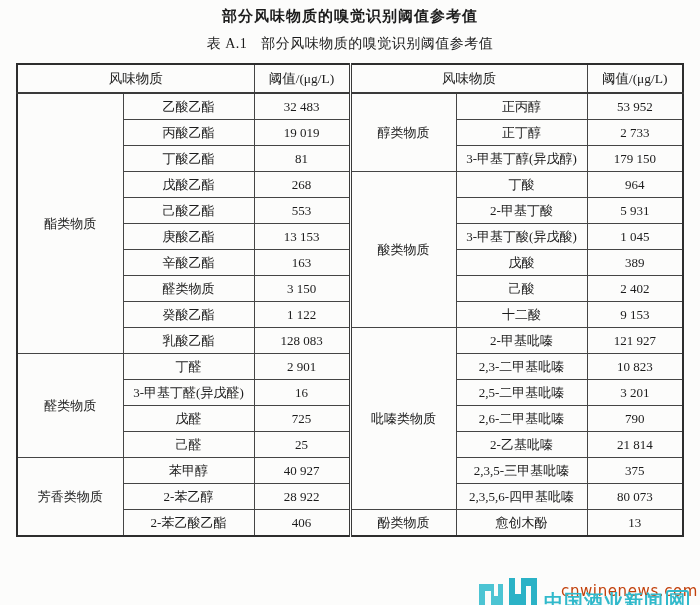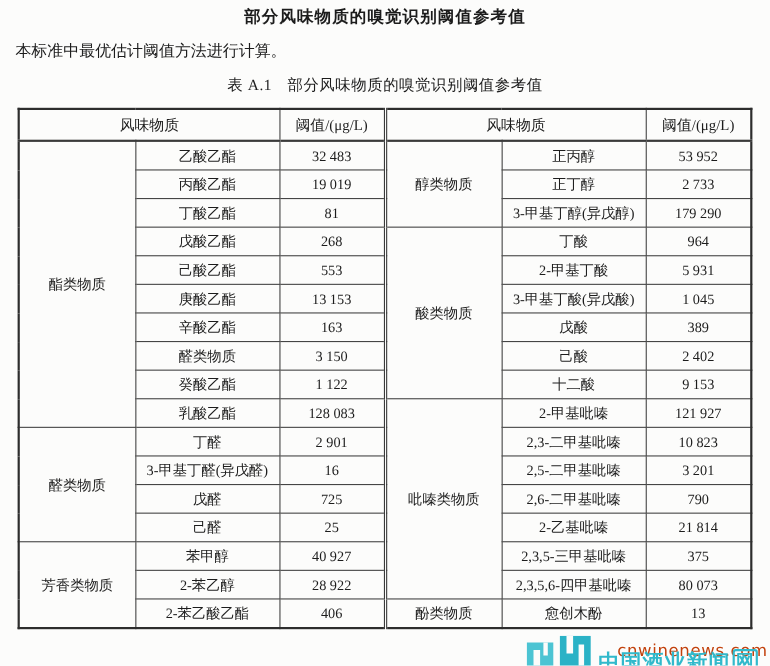--- a/index.html
+++ b/index.html
@@ -100,21 +100,20 @@
     margin-left:2px;
     vertical-align:2px;
   }
 </style>
 </head>
 <body>
 
 <div class="doc-title">部分风味物质的嗅觉识别阈值参考值</div>
 
 <div class="intro">
-  <div class="intro-line2">本标准中最优估计阈值方法进行计算。</div>
 </div>
 
 <div class="table-caption">
   <span class="caption-label">表 A.1</span><span>部分风味物质的嗅觉识别阈值参考值</span>
 </div>
 
 <table class="threshold">
   <colgroup>
     <col style="width:106px">
       <col style="width:131px">
@@ -143,21 +142,21 @@
       <tr>
         <td>丙酸乙酯</td>
         <td>19 019</td>
         <td>正丁醇</td>
         <td>2 733</td>
       </tr>
       <tr>
         <td>丁酸乙酯</td>
         <td>81</td>
         <td>3-甲基丁醇(异戊醇)</td>
-        <td>179 290</td>
+        <td>179 150</td>
       </tr>
       <tr>
         <td>戊酸乙酯</td>
         <td>268</td>
         <td rowspan="6" class="mid">酸类物质</td>
         <td>丁酸</td>
         <td>964</td>
       </tr>
       <tr>
         <td>己酸乙酯</td>

